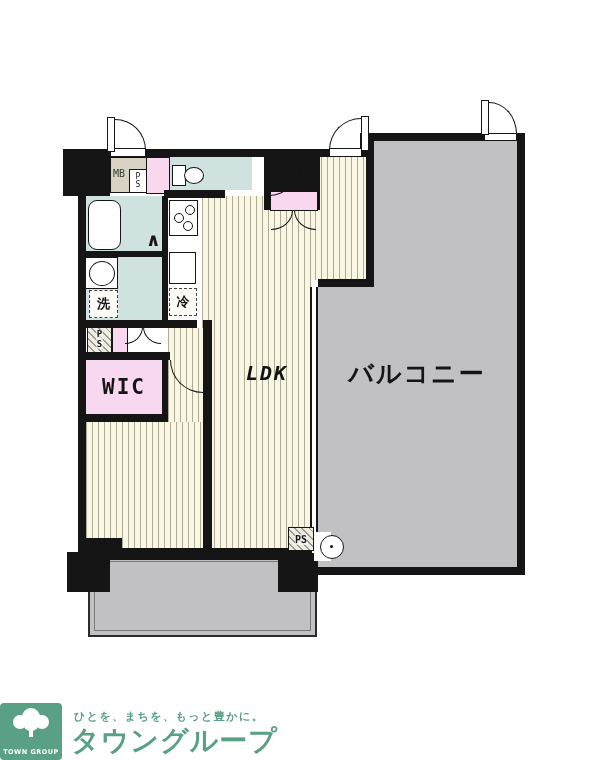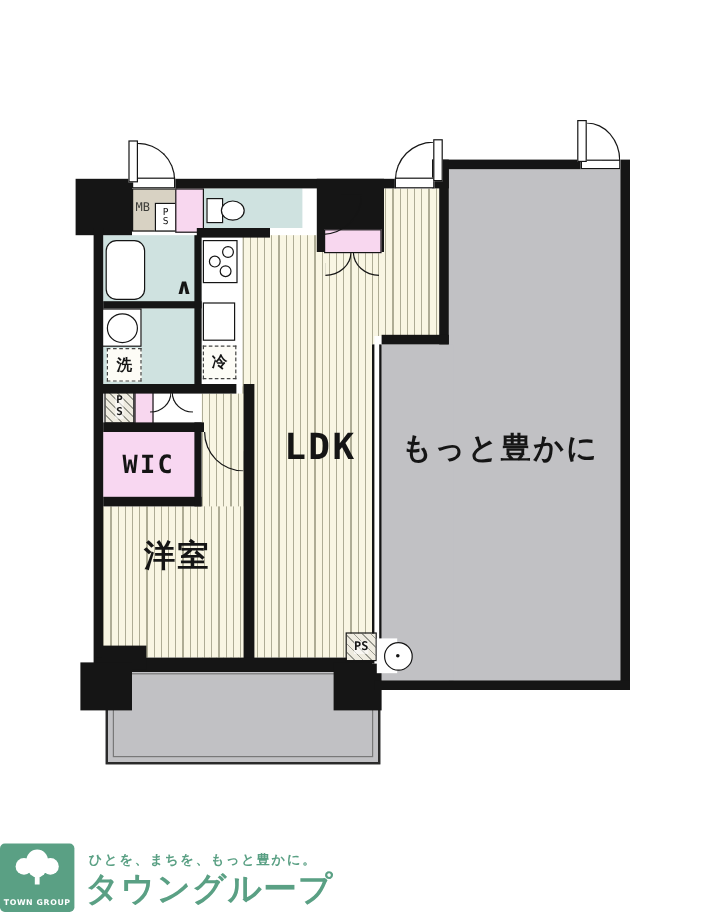--- a/index.html
+++ b/index.html
@@ -141,24 +141,23 @@
   <span class="abs cjk" style="left:146px;top:229px;font-size:18px;font-weight:bold;">∧</span>
 
   <div class="hatch" style="left:288px;top:527px;width:26px;height:24px;">
     <span style="font-size:10px;font-weight:bold;background:rgba(255,255,255,.6);">PS</span>
   </div>
   <div class="abs" style="left:314px;top:532px;width:17px;height:29px;background:#fff;"></div>
   <div class="abs" style="left:320px;top:535px;width:24px;height:24px;background:#fff;border:1.5px solid #151515;border-radius:50%;box-sizing:border-box;">
     <div class="abs" style="left:9px;top:9px;width:3px;height:3px;background:#151515;border-radius:50%;"></div>
   </div>
 
-  <div class="lbl" style="left:267px;top:373px;font-size:30px;">LDK</div>
-  <div class="lbl cjk" style="left:148px;top:463px;font-size:26px;">洋室</div>
+  <div class="lbl" style="left:267px;top:373px;font-size:20px;font-style:italic;">LDK</div>
   <div class="lbl" style="left:124px;top:387px;font-size:21px;">WIC</div>
-  <div class="lbl cjk" style="left:417px;top:373px;font-size:25px;font-weight:600;">もっと豊かに</div>
+  <div class="lbl cjk" style="left:417px;top:373px;font-size:25px;font-weight:600;">バルコニー</div>
 
   <div class="abs" style="left:0px;top:703px;width:62px;height:57px;background:#5aa084;border-radius:4px;">
     <svg width="48" height="34" viewBox="0 0 48 34" style="position:absolute;left:7px;top:3px;">
       <circle cx="24" cy="11" r="9" fill="#ffffff"></circle>
       <circle cx="13" cy="16" r="7" fill="#ffffff"></circle>
       <circle cx="35" cy="16" r="7" fill="#ffffff"></circle>
       <circle cx="24" cy="17" r="8" fill="#ffffff"></circle>
       <path d="M22 18 L22 31 L26 31 L26 18 Z M22 22 L16 18 L17 17 L22 20 Z M26 23 L32 19 L31 18 L26 21 Z" fill="#ffffff"></path>
     </svg>
     <div style="position:absolute;left:0;right:0;bottom:4px;text-align:center;color:#fff;font-size:6.5px;font-weight:bold;letter-spacing:0.5px;font-family:'DejaVu Sans','Liberation Sans',sans-serif;margin-top:15px;">TOWN GROUP</div>

